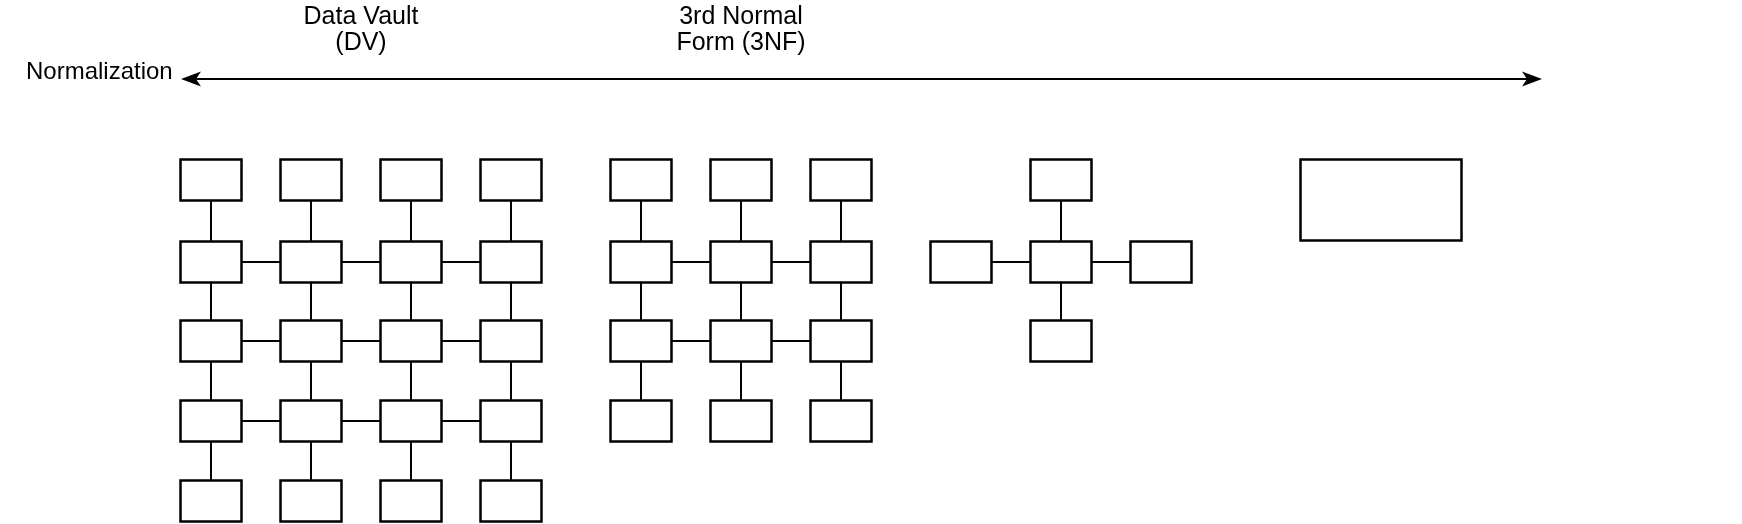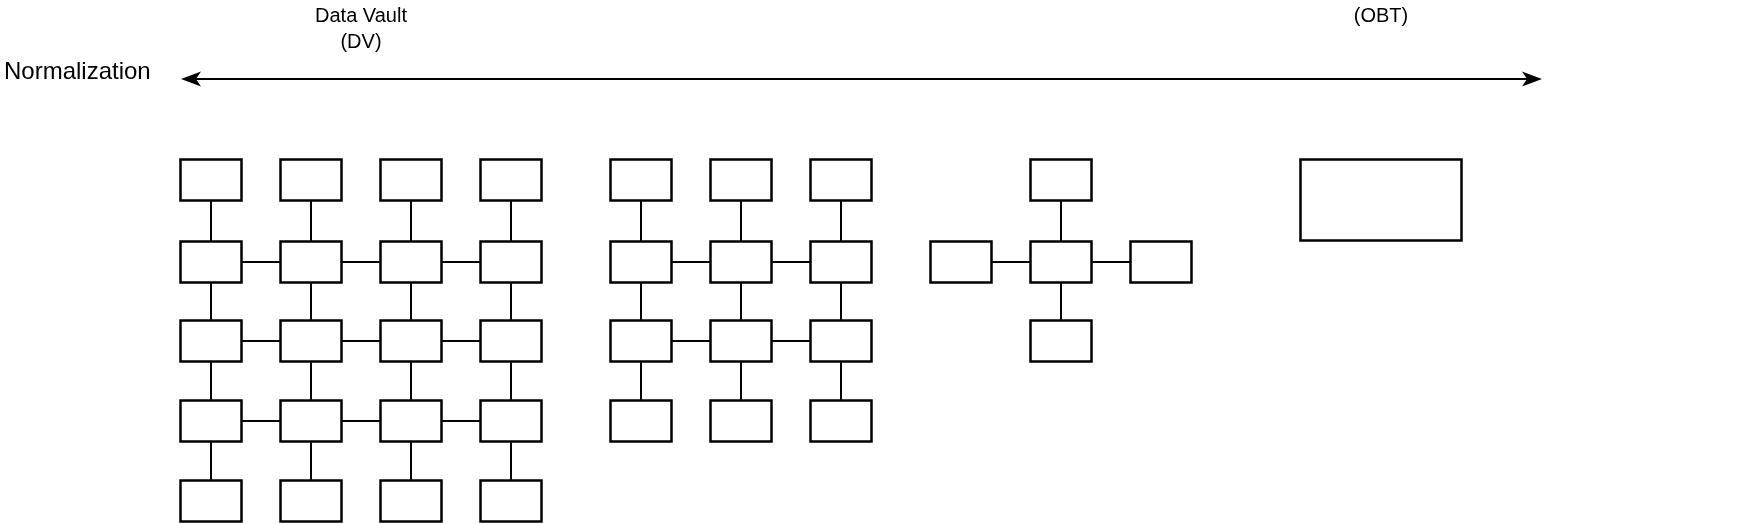--- a/index.html
+++ b/index.html
@@ -22,29 +22,30 @@
     top: 0;
     width: 1742px;
     height: 524px;
     display: block;
   }
   .side-label {
     position: absolute;
     font-size: 24px;
     line-height: 24px;
     white-space: nowrap;
+    margin-left: 22px;
   }
   .side-label.left  { left: 4px;    top: 59px; }
   .side-label.right { left: 1562px; top: 61px; }
   .group-label {
     position: absolute;
     top: 2px;
     transform: translateX(-50%);
     text-align: center;
-    font-size: 20px;
+    font-size: 25px;
     line-height: 26px;
     white-space: nowrap;
   }
 </style>
 </head>
 <body>
 
 <div class="canvas">
 
   <svg id="diagram-svg" xmlns="http://www.w3.org/2000/svg" viewBox="0 0 1742 524">
@@ -134,19 +135,22 @@
     </svg>
 
   <div class="side-label left">Normalization</div>
 
 
   <div class="group-label" style="left: 361px;">
     <div>Data Vault</div>
     <div>(DV)</div>
   </div>
 
+  <div class="group-label" style="left: 741px;">
+    <div>3rd Normal</div>
+    <div>Form (3NF)</div>
+  </div>
 
 
   <div class="group-label" style="left: 1381px;">
-    <div>(OBT)</div>
   </div>
 
 </div>
 
 </body></html>

